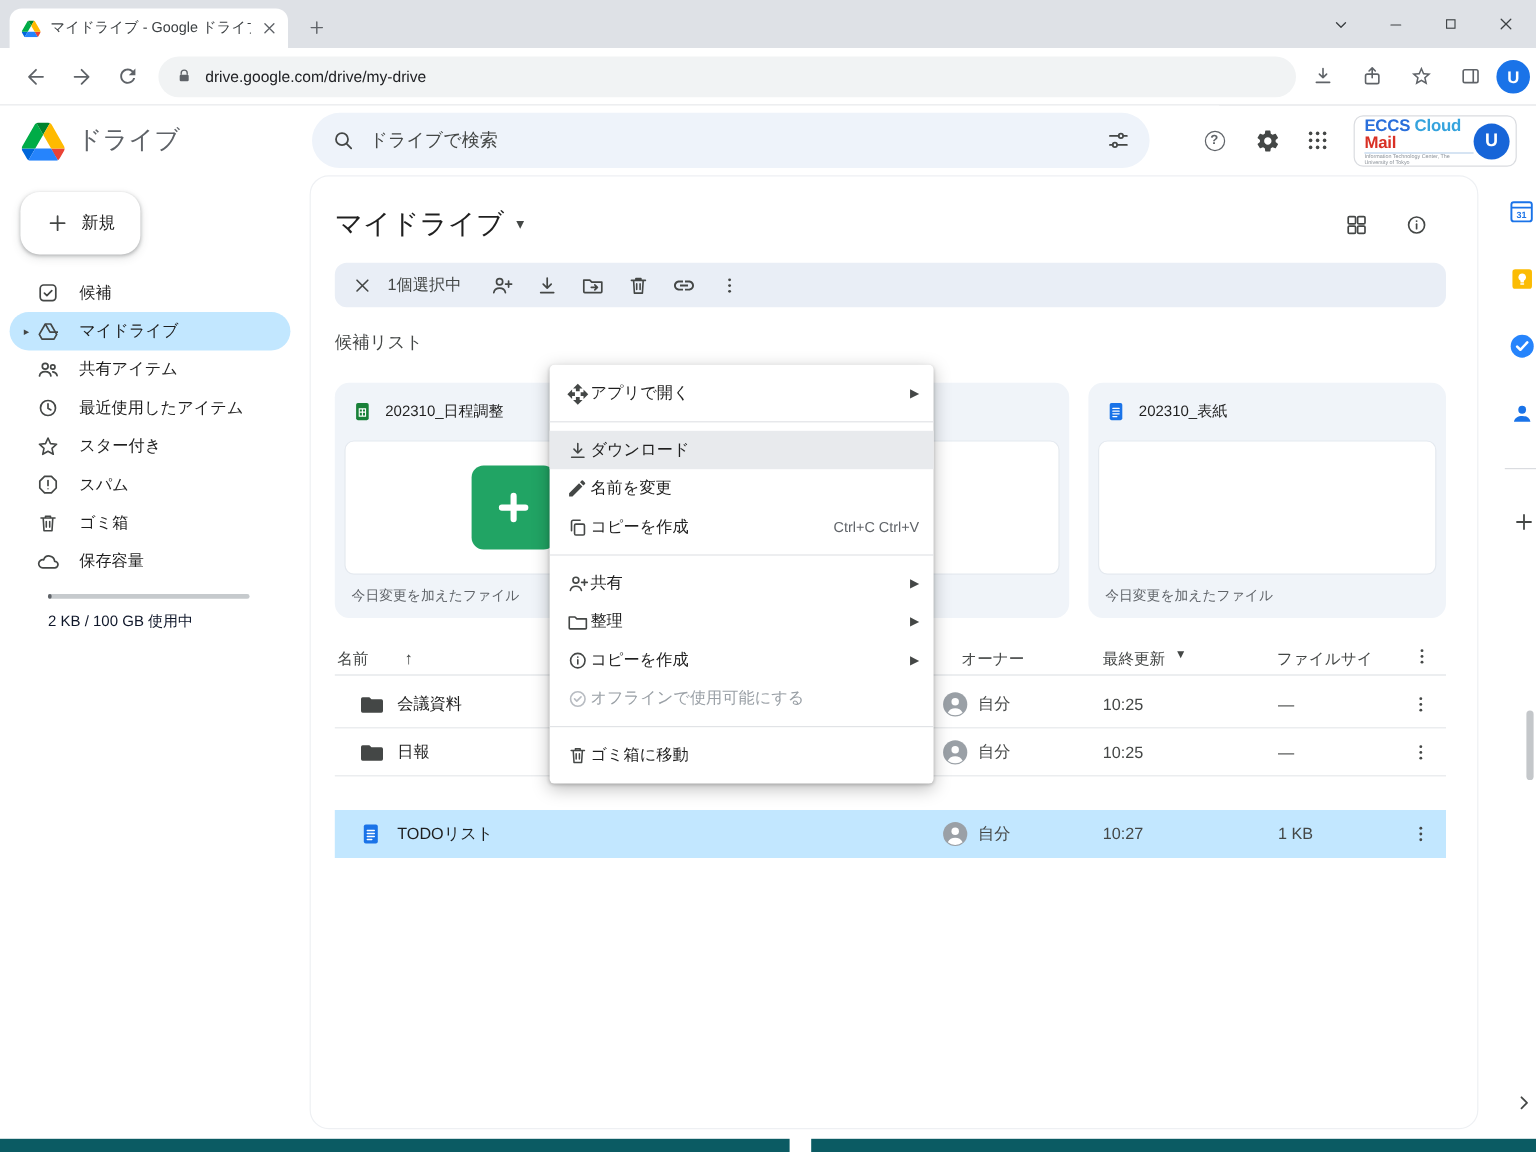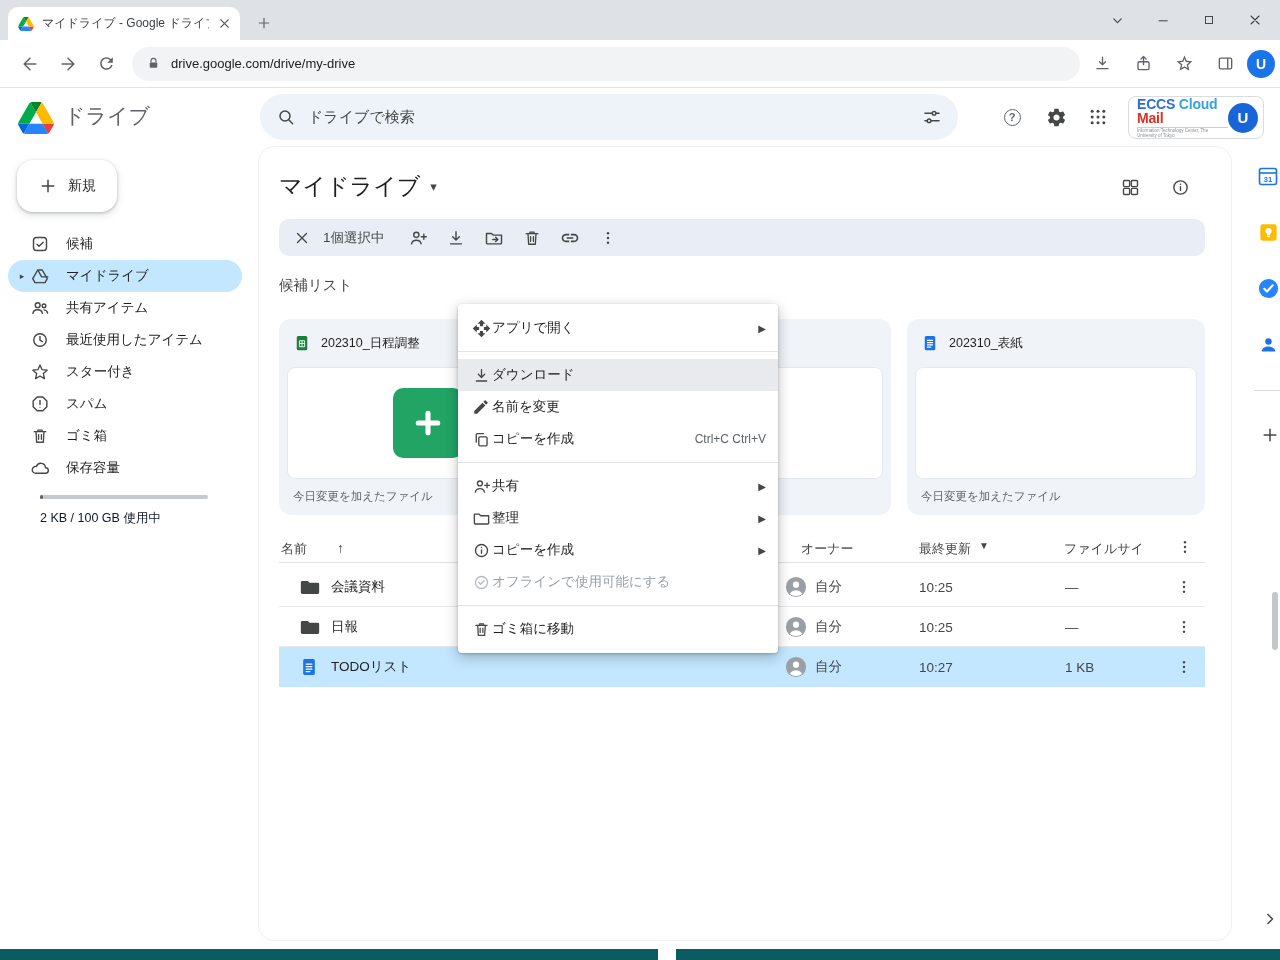--- a/index.html
+++ b/index.html
@@ -529,21 +529,21 @@
       <span class="cell" style="left:640px">10:25</span>
       <span class="cell" style="left:786px">—</span>
       <span class="cell" style="left:896px">
           <svg viewBox="0 0 24 24" width="18" height="18" fill="currentColor">
             <circle cx="12" cy="5.6" r="1.6"></circle>
             <circle cx="12" cy="12" r="1.6"></circle>
             <circle cx="12" cy="18.4" r="1.6"></circle>
           </svg>
         </span>
     </div>
-    <div class="trow sel3" style="top:500px">
+    <div class="trow sel3" style="top:528px">
       <span class="cell" style="left:20px">
           <svg viewBox="0 0 24 24" width="20" height="20">
             <rect x="5" y="2.5" width="14" height="19" rx="2" fill="#1a73e8"></rect>
             <path d="M8.5 8.5h7M8.5 11.5h7M8.5 14.5h7M8.5 17.5h4.5" stroke="#fff" stroke-width="1.4" stroke-linecap="round"></path>
           </svg>
         </span>
       <span class="cell fname" style="left:52px">TODOリスト</span>
       <span class="cell oav" style="left:506px">
           <svg viewBox="0 0 24 24" width="22" height="22">
             <circle cx="12" cy="12" r="11" fill="#9aa0a6"></circle>

